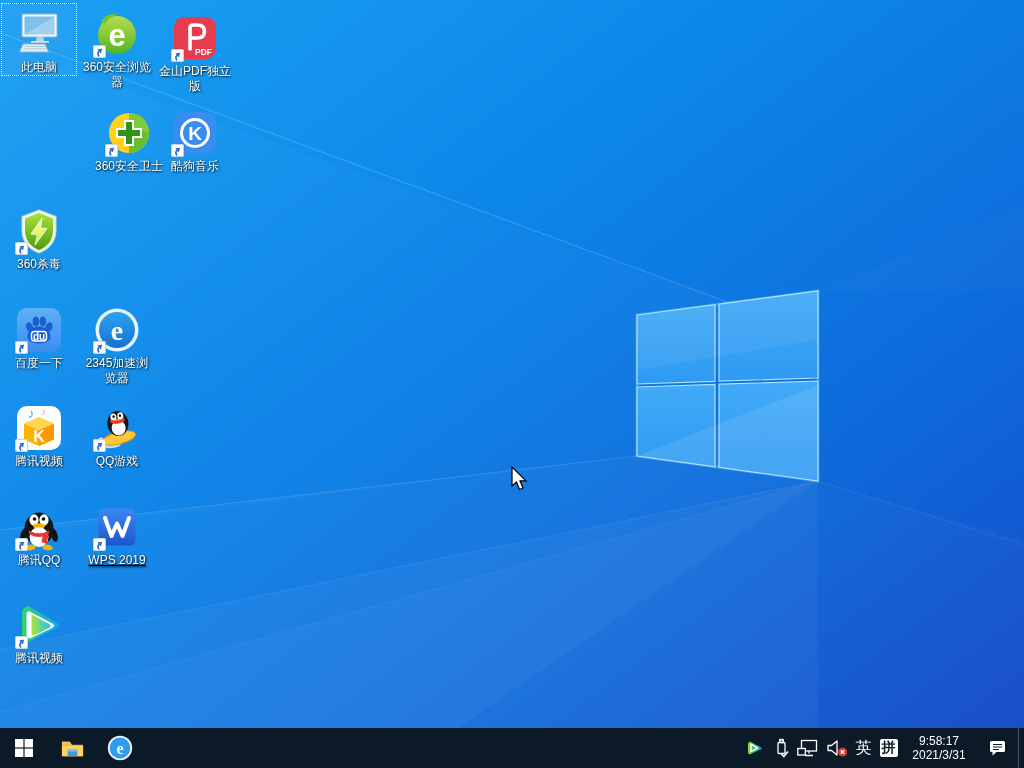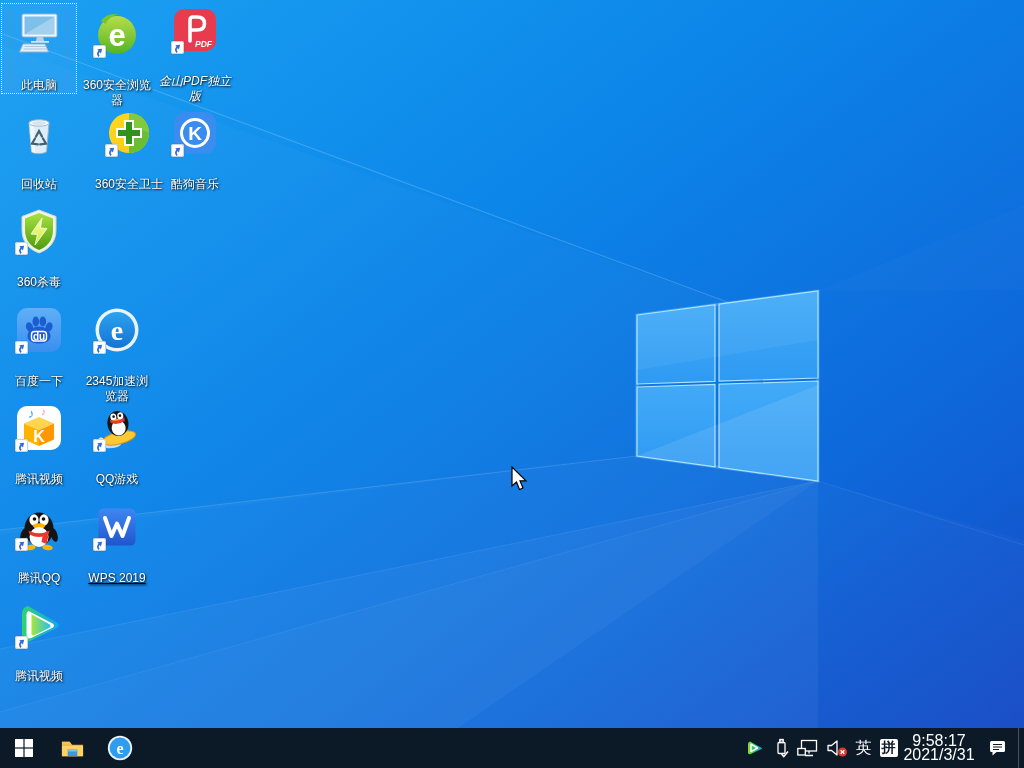--- a/index.html
+++ b/index.html
@@ -7,31 +7,31 @@
   body { font-family:"Liberation Sans","DejaVu Sans",sans-serif; }
   #screen { position:relative; width:1024px; height:768px; overflow:hidden; }
   #wallpaper { position:absolute; left:0; top:0; }
   #icons { position:absolute; left:0; top:0; width:100%; height:100%; }
   .cell { position:absolute; width:74px; }
   .cell.selected { outline:1px dotted rgba(235,245,255,.95); background:rgba(140,190,255,.10); }
   .ic { width:48px; height:48px; margin:6px auto 0 auto; position:relative; }
   .ic svg { display:block; }
   .shortcut { position:absolute; left:0px; bottom:0px; width:13px; height:13px; background:#fff; border-radius:2px; box-shadow:0 0 1px rgba(0,0,0,.4); }
   .shortcut svg { display:block; }
-  .lbl { margin-top:20px; text-align:center; color:#fff; font-size:12px; line-height:15px;
+  .lbl { margin-top:2px; text-align:center; color:#fff; font-size:12px; line-height:15px;
          text-shadow:1px 1px 2px rgba(0,0,0,.85), 0 0 2px rgba(0,0,0,.4); }
   #cursor { position:absolute; z-index:50; }
   
   #taskbar { position:absolute; left:0; top:728px; width:1024px; height:40px; background:#0c1927; display:flex; align-items:center; z-index:40; }
   .tb-btn { width:48px; height:40px; display:flex; align-items:center; justify-content:center; }
   #tray { position:absolute; right:0; top:0; height:40px; display:flex; align-items:center; }
   .tray-ic { height:40px; display:flex; align-items:center; justify-content:center; }
   .ime { color:#fff; font-size:16px; }
   .pinyin-box { width:18px; height:18px; background:#fff; border-radius:2px; color:#0c1927; font-size:14px; font-weight:bold; display:flex; align-items:center; justify-content:center; }
-  #clock { color:#fff; font-size:16px; line-height:14px; text-align:center; }
+  #clock { color:#fff; font-size:12px; line-height:14px; text-align:center; }
   #showdesk { width:6px; height:40px; border-left:1px solid rgba(255,255,255,.25); }
 </style>
 </head>
 <body>
 
 <div id="screen">
 
   <svg id="wallpaper" width="1024" height="768" viewBox="0 0 1024 768">
     <defs>
       <linearGradient id="bgGrad" x1="0%" y1="0%" x2="100%" y2="100%">
@@ -80,38 +80,20 @@
   <path d="M22,27 h6 l1.2,4 h-8.4 Z" fill="#b9d2e3"></path>
   <rect x="16" y="31" width="18" height="1.8" fill="#cfe2ef"></rect>
   <polygon points="8,34 30,34 33.5,42 4.5,42" fill="#e4eff7" stroke="#8fb3cc" stroke-width="1"></polygon>
   <path d="M9.5,36.5 h22 M8.5,39 h24" stroke="#a9c6da" stroke-width="1"></path>
 </svg>
         </div>
         <div class="lbl">
           <div>此电脑</div>
         </div>
       </div>
-      <div class="cell" style="left: 2px; top: 102.5px;">
-        <div class="ic">
-          <svg width="48" height="48" viewBox="0 0 48 48">
-  <path d="M14,14 L34,14 L31.5,43 Q24,46.5 16.5,43 Z" fill="#eef5fb" opacity="0.92" stroke="#9fb7c8" stroke-width="1"></path>
-  <path d="M14,14 L19,14 L20.5,44.4 Q18,44 16.5,43 Z" fill="#ffffff" opacity="0.55"></path>
-  <ellipse cx="24" cy="14" rx="10.2" ry="3.2" fill="#f8fbfd" stroke="#9fb7c8" stroke-width="1"></ellipse>
-  <ellipse cx="24" cy="14" rx="7" ry="2" fill="#d5e4ef"></ellipse>
-  <g stroke="#44616f" stroke-width="2.2" fill="none" stroke-linecap="round">
-    <path d="M21,27.5 l3,-5.5 l3,5.5"></path>
-    <path d="M28,29.5 l3,5.2 l-5.8,0.6"></path>
-    <path d="M20,29.5 l-3,5.2 l5.8,0.6"></path>
-  </g>
-</svg>
-        </div>
-        <div class="lbl">
-          <div>回收站</div>
-        </div>
-      </div>
       <div class="cell" style="left: 2px; top: 201px;">
         <div class="ic">
           <svg width="48" height="48" viewBox="0 0 48 48">
   <defs>
               <linearGradient id="shg" x1="0%" y1="0%" x2="0%" y2="100%">
     <stop offset="0%" stop-color="#a9e23f"></stop>
                 <stop offset="100%" stop-color="#4c9c10"></stop>
               </linearGradient>
   <linearGradient id="ltg" x1="0%" y1="0%" x2="0%" y2="100%">
     <stop offset="0%" stop-color="#f8ffa8"></stop>
@@ -392,21 +374,21 @@
     <path d="M3.2,10 Q3.2,6.2 7,6.2" stroke="#2f6bd8" stroke-width="1.7" fill="none"></path>
     <polygon points="6.5,3.4 10.4,6.2 6.5,9" fill="#2f6bd8"></polygon>
   </g>
 </svg>
           </div>
         </div>
         <div class="lbl">
           <div>WPS 2019</div>
         </div>
       </div>
-      <div class="cell" style="left: 158px; top: 0; font-style: italic;">
+      <div class="cell" style="left: 158px; top: 8px;">
         <div class="ic">
           <svg width="48" height="48" viewBox="0 0 48 48">
   <rect x="3" y="3" width="42" height="42" rx="10" fill="#e83b4e"></rect>
   <path d="M19,35 L19,14 Q19,11 22,11 L26,11 Q33.5,11 33.5,17.5 Q33.5,24 26,24 L19,24" fill="none" stroke="#ffffff" stroke-width="3.6" stroke-linecap="round"></path>
   <text x="41" y="41" font-size="8.5" font-weight="bold" fill="#ffffff" text-anchor="end">PDF</text>
 </svg>
           <div class="shortcut">
             <svg width="13" height="13" viewBox="0 0 13 13">
   <rect x="0.5" y="0.5" width="12" height="12" rx="2" fill="#ffffff" stroke="#9bb6c9" stroke-width="0.6"></rect>
   <g transform="rotate(-40 6.5 6.8)">

